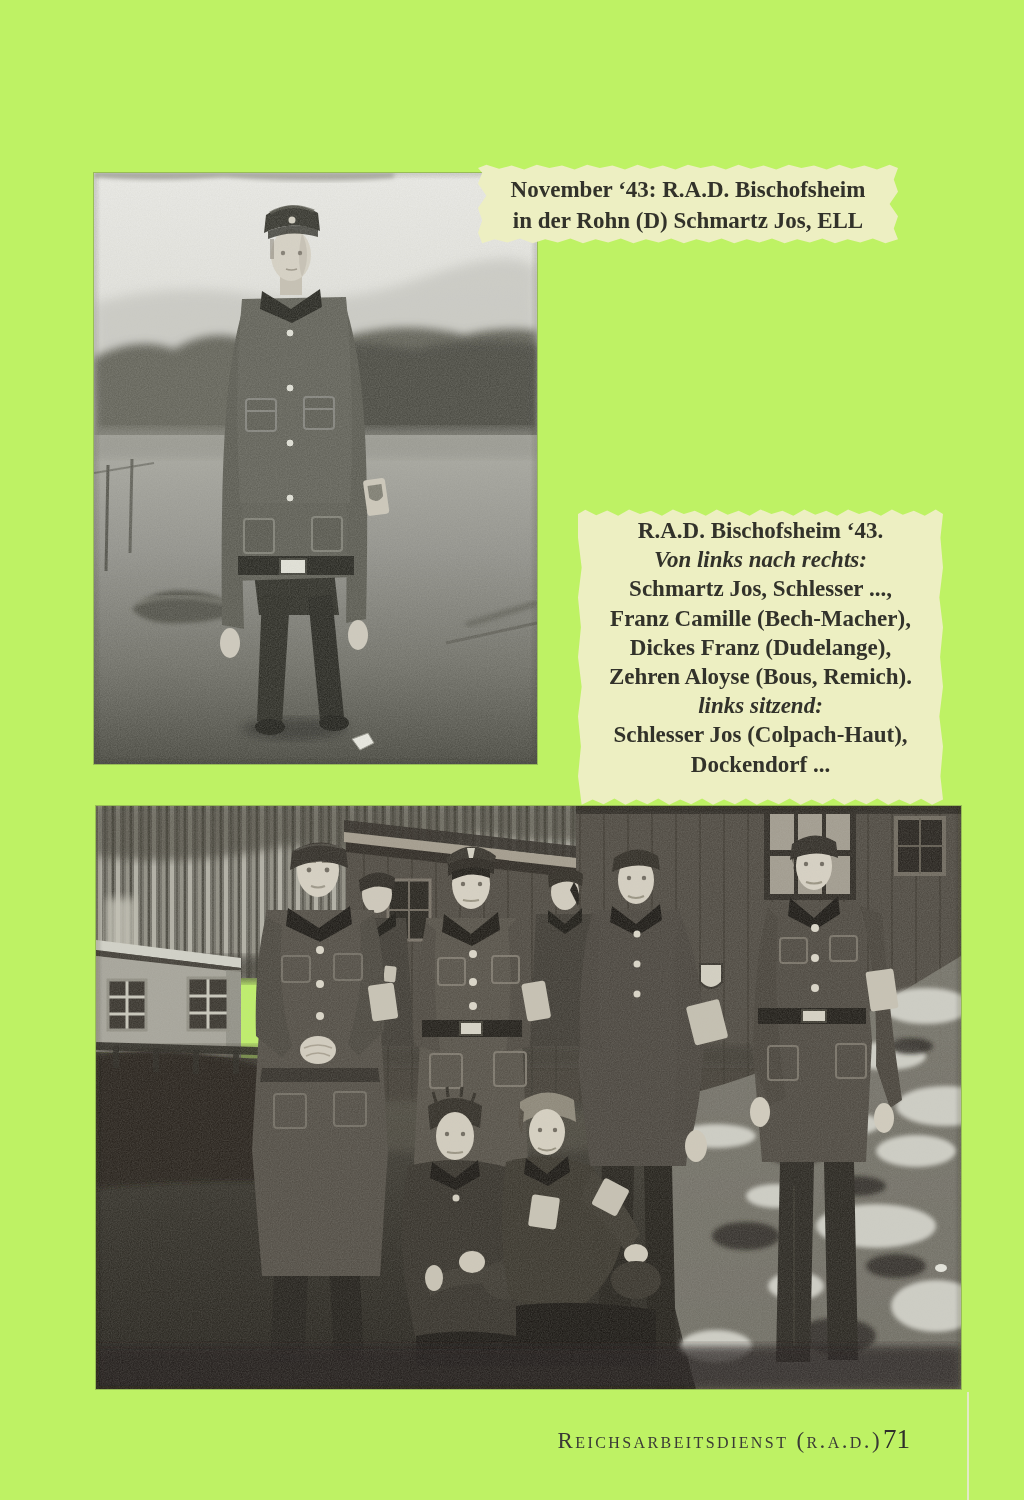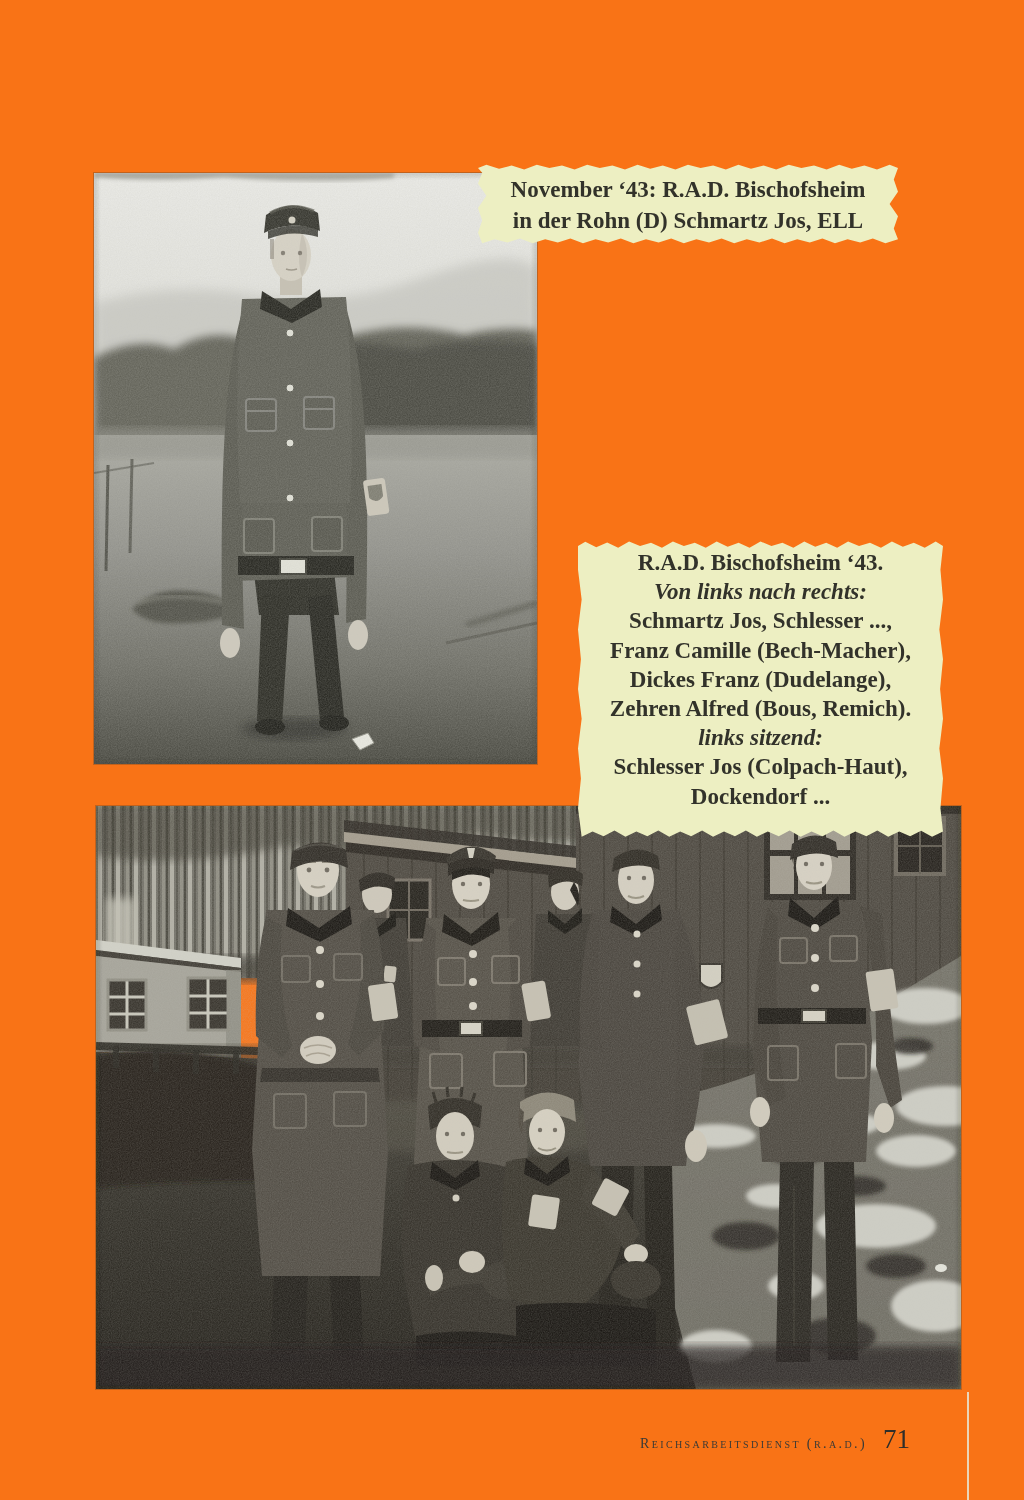--- a/index.html
+++ b/index.html
@@ -1,32 +1,32 @@
 <!DOCTYPE html>
 <html><head>
 <meta charset="utf-8">
 <style>
   html,body{margin:0;padding:0;background:#e8e8e8;}
-  .page{position:relative;width:1024px;height:1500px;background:#f97316;overflow:hidden;
+  .page{position:relative;width:1024px;height:1500px;background:#bef264;overflow:hidden;
         font-family:"Liberation Serif","DejaVu Serif",serif;}
   .photo{position:absolute;z-index:1;border:1px solid rgba(55,55,45,.28);box-sizing:border-box;}
   .photo svg{display:block;}
   .photo-portrait{left:93px;top:172px;width:445px;height:593px;}
   .photo-group{left:95px;top:805px;width:867px;height:585px;}
   .caption{position:absolute;z-index:2;background:#edefc2;color:#32322a;text-align:center;
            font-weight:bold;box-sizing:border-box;}
   .caption-top{left:478px;top:163px;width:420px;height:82px;font-size:23px;line-height:31px;padding-top:11px;
     clip-path:polygon(0% 6%,2% 2%,5% 7%,8% 3%,11% 8%,14% 2%,17% 6%,20% 3%,23% 8%,26% 2%,29% 6%,32% 3%,35% 8%,38% 2%,41% 7%,44% 3%,47% 8%,50% 2%,53% 6%,56% 3%,59% 8%,62% 2%,65% 7%,68% 3%,71% 8%,74% 2%,77% 6%,80% 3%,83% 8%,86% 2%,89% 7%,92% 3%,95% 8%,98% 2%,100% 6%,99% 20%,100% 35%,98% 50%,100% 65%,99% 80%,100% 93%,97% 98%,94% 92%,91% 97%,88% 93%,85% 98%,82% 92%,79% 97%,76% 93%,73% 98%,70% 92%,67% 97%,64% 93%,61% 98%,58% 92%,55% 97%,52% 93%,49% 98%,46% 92%,43% 97%,40% 93%,37% 98%,34% 92%,31% 97%,28% 93%,25% 98%,22% 92%,19% 97%,16% 93%,13% 98%,10% 92%,7% 97%,4% 93%,1% 98%,0% 85%,1% 70%,0% 55%,2% 40%,0% 25%,1% 12%);}
-  .caption-group{left:578px;top:540px;width:365px;height:298px;font-size:23px;line-height:29.2px;padding-top:8px;
+  .caption-group{left:578px;top:508px;width:365px;height:298px;font-size:23px;line-height:29.2px;padding-top:8px;
     clip-path:polygon(0% 2%,2% .6%,5% 2.4%,8% .8%,11% 2.6%,14% .5%,17% 2%,20% .9%,23% 2.6%,26% .5%,29% 2%,32% .9%,35% 2.6%,38% .5%,41% 2.3%,44% .9%,47% 2.6%,50% .5%,53% 2%,56% .9%,59% 2.6%,62% .5%,65% 2.3%,68% .9%,71% 2.6%,74% .5%,77% 2%,80% .9%,83% 2.6%,86% .5%,89% 2.3%,92% .9%,95% 2.6%,98% .5%,100% 2%,99.3% 10%,100% 20%,99% 30%,100% 40%,99.2% 50%,100% 60%,99% 70%,100% 80%,99.3% 90%,100% 97.8%,97% 99.6%,94% 97.6%,91% 99.4%,88% 97.8%,85% 99.6%,82% 97.5%,79% 99.4%,76% 97.8%,73% 99.6%,70% 97.5%,67% 99.4%,64% 97.8%,61% 99.6%,58% 97.5%,55% 99.4%,52% 97.8%,49% 99.6%,46% 97.5%,43% 99.4%,40% 97.8%,37% 99.6%,34% 97.5%,31% 99.4%,28% 97.8%,25% 99.6%,22% 97.5%,19% 99.4%,16% 97.8%,13% 99.6%,10% 97.5%,7% 99.4%,4% 97.8%,1% 99.6%,0% 90%,.8% 80%,0% 70%,1% 60%,0% 50%,.8% 40%,0% 30%,1% 20%,0% 10%);}
   .cap-line{white-space:nowrap;}
   .italic{font-style:italic;}
   .footer{position:absolute;z-index:2;top:1424px;right:114px;white-space:nowrap;}
-  .footer-label{font-variant:small-caps;font-size:14px;letter-spacing:2.4px;color:#3a3a36;text-align:center;}
-  .footer-num{font-size:27px;color:#2e2e2a;margin-left:16px;}
+  .footer-label{font-variant:small-caps;font-size:23px;letter-spacing:2.4px;color:#3a3a36;text-align:center;}
+  .footer-num{font-size:27px;color:#2e2e2a;margin-left:1px;}
   .edge-line{position:absolute;z-index:0;left:967px;top:1392px;width:2px;height:108px;
              background:#e9e7d6;opacity:.85;}
 </style>
 </head>
 <body>
 
 <div class="page">
 
   <div class="photo photo-portrait">
     <svg width="443" height="591" viewBox="0 0 443 591">
@@ -124,21 +124,21 @@
     <div class="cap-line">November ‘43: R.A.D. Bischofsheim</div>
     <div class="cap-line">in der Rohn (D) Schmartz Jos, ELL</div>
   </div>
 
   <div class="caption caption-group">
     <div class="cap-line">R.A.D. Bischofsheim ‘43.</div>
     <div class="cap-line italic">Von links nach rechts:</div>
     <div class="cap-line">Schmartz Jos, Schlesser ...,</div>
     <div class="cap-line">Franz Camille (Bech-Macher),</div>
     <div class="cap-line">Dickes Franz (Dudelange),</div>
-    <div class="cap-line">Zehren Alfred (Bous, Remich).</div>
+    <div class="cap-line">Zehren Aloyse (Bous, Remich).</div>
     <div class="cap-line italic">links sitzend:</div>
     <div class="cap-line">Schlesser Jos (Colpach-Haut),</div>
     <div class="cap-line">Dockendorf ...</div>
   </div>
 
   <div class="photo photo-group">
     <svg width="865" height="583" viewBox="0 0 865 583">
       <defs>
         <pattern id="birch" width="18" height="170" patternUnits="userSpaceOnUse">
           <rect width="18" height="170" fill="#716f66"></rect>

